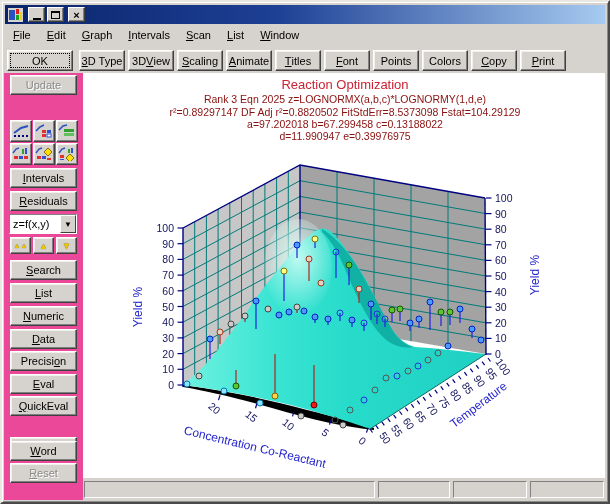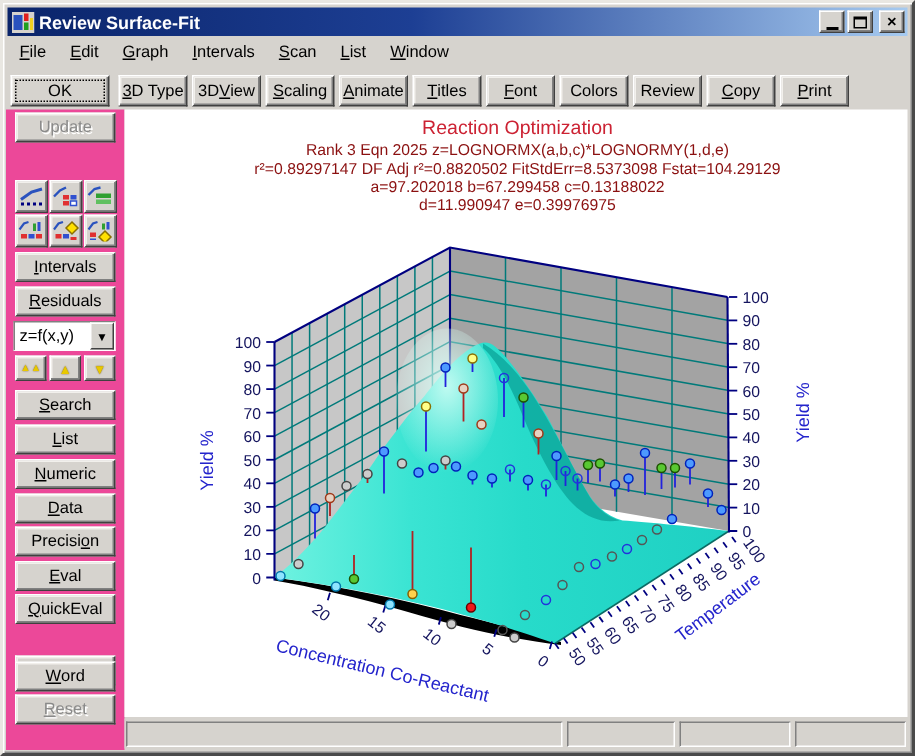--- a/index.html
+++ b/index.html
@@ -62,21 +62,20 @@
 <div class="window">
 
   <div class="titlebar">
     <svg class="appicon" viewBox="0 0 15 14">
       <rect x="0" y="0" width="15" height="14" fill="#d6d3ce"></rect>
       <rect x="1" y="2" width="6" height="10" fill="#2a52be"></rect>
       <rect x="8" y="1" width="3" height="5" fill="#e02020"></rect>
       <rect x="8" y="7" width="3" height="5" fill="#20a020"></rect>
       <rect x="12" y="4" width="2" height="8" fill="#f0d020"></rect>
     </svg>
-    <div class="title">Review Surface-Fit</div>
     <div class="tbtn">
         <div class="glyph-min"></div>
       </div>
     <div class="tbtn">
         <div class="glyph-max"></div>
       </div>
     <div class="tbtn close">
         <span>×</span>
       </div>
   </div>
@@ -92,22 +91,22 @@
   </div>
 
   <div class="toolbar">
     <div class="btn ok">OK</div>
     <div class="btn tb"><u>3</u>D Type</div>
     <div class="btn tb">3D <u>V</u>iew</div>
     <div class="btn tb"><u>S</u>caling</div>
     <div class="btn tb"><u>A</u>nimate</div>
     <div class="btn tb"><u>T</u>itles</div>
     <div class="btn tb"><u>F</u>ont</div>
+    <div class="btn tb">Points</div>
     <div class="btn tb">Colors</div>
-    <div class="btn tb">Review</div>
     <div class="btn tb"><u>C</u>opy</div>
     <div class="btn tb"><u>P</u>rint</div>
   </div>
 
   <div class="sidebar">
     <div class="btn sb disabled" style="top:2px">Update</div>
 
     <div class="btn iconbtn" style="left:6px;top:47px">
       <svg width="18" height="14">
           <polyline points="2,9 9,4 16,2" stroke="#2a52be" stroke-width="2" fill="none"></polyline>

